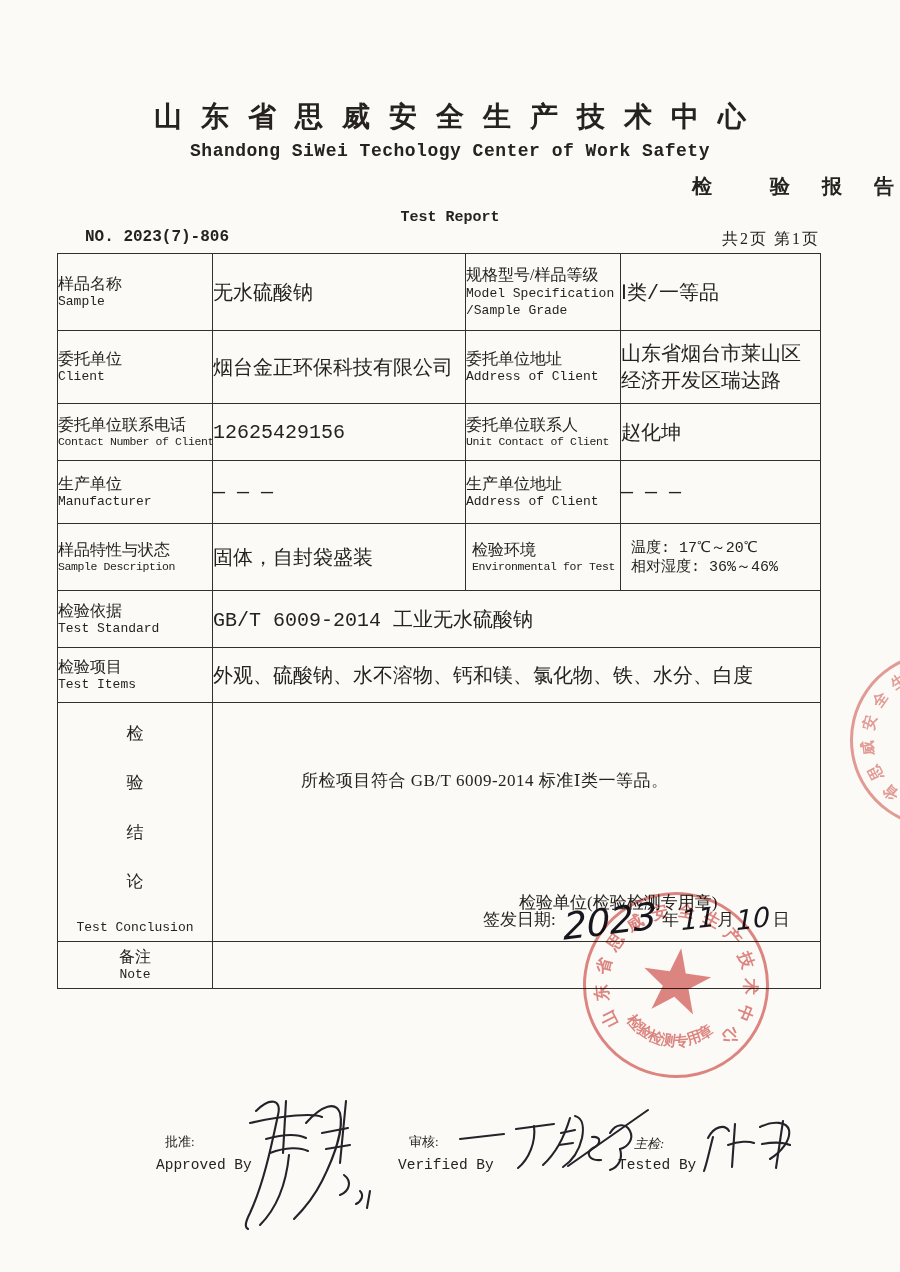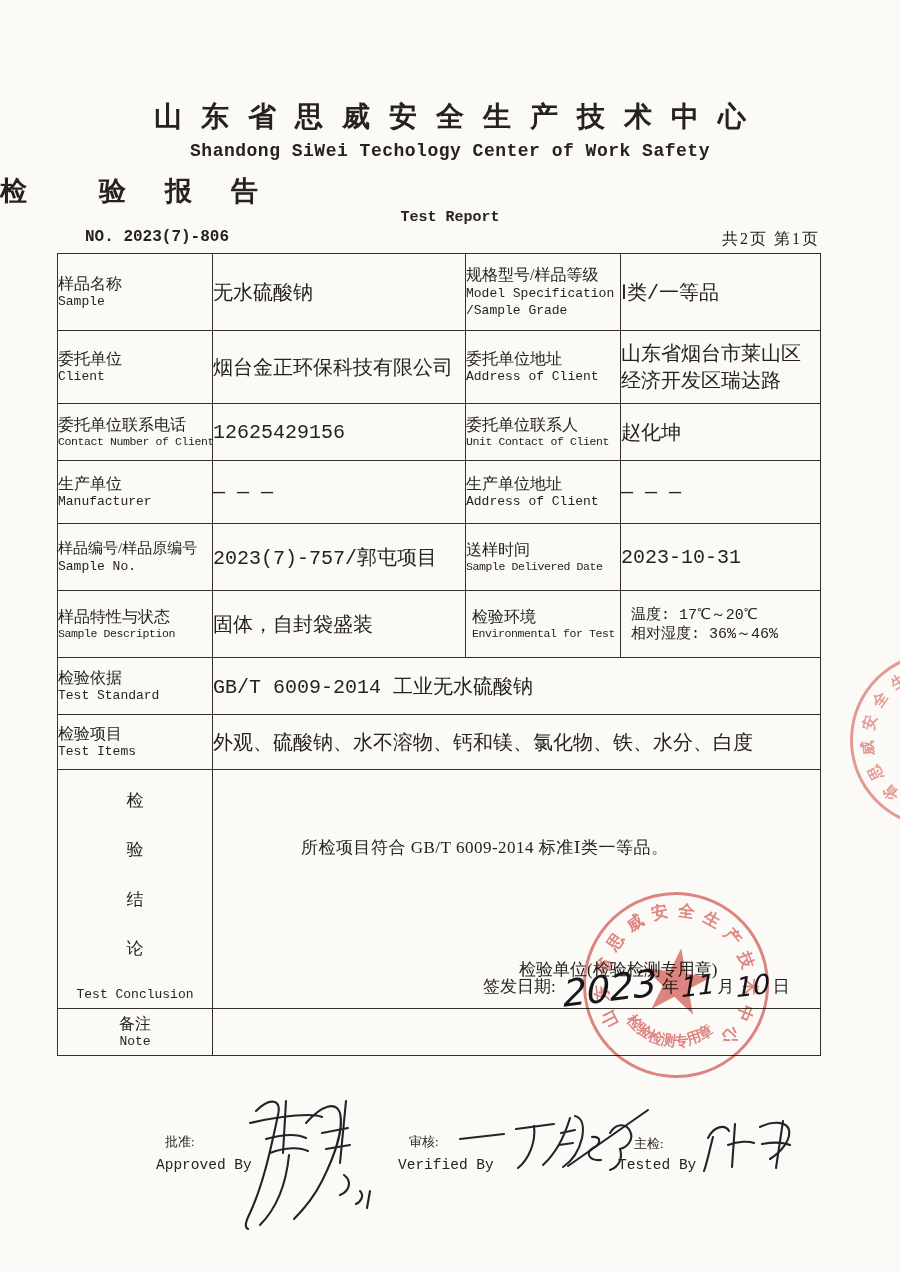--- a/index.html
+++ b/index.html
@@ -9,22 +9,22 @@
     background:#fbfaf6;overflow:hidden;
     font-family:"Liberation Serif","DejaVu Serif",serif;
     color:#26231f;
   }
   
   .title-cn{position:absolute;top:98px;left:0;width:100%;text-align:center;
     font-size:28px;font-weight:bold;letter-spacing:19px;padding-left:19px;box-sizing:border-box;}
   .title-en{position:absolute;top:141px;left:0;width:100%;text-align:center;
     font-family:"Liberation Mono","DejaVu Sans Mono",monospace;
     font-size:18px;font-weight:bold;letter-spacing:.5px;}
-  .report-cn{position:absolute;top:173px;left:0;width:100%;text-align:left;
-    font-size:27px;font-weight:bold;letter-spacing:6px;}
+  .report-cn{position:absolute;top:173px;left:0;width:100%;text-align:right;
+    font-size:20px;font-weight:bold;letter-spacing:6px;}
   .report-en{position:absolute;top:209px;left:0;width:100%;text-align:center;
     font-family:"Liberation Mono","DejaVu Sans Mono",monospace;font-size:15px;font-weight:bold;}
   .no-line{position:absolute;top:228px;left:85px;
     font-family:"Liberation Mono","DejaVu Sans Mono",monospace;font-size:16px;font-weight:bold;}
   .page-ind{position:absolute;top:229px;right:80px;font-size:16px;letter-spacing:2px;}
   
   table.rep{position:absolute;left:57px;top:253px;width:763px;border-collapse:collapse;table-layout:fixed;}
   table.rep td{border:1.7px solid #33302b;padding:0;vertical-align:middle;overflow:hidden;}
   .c1{width:155px;}.c2{width:253px;}.c3{width:155px;}.c4{width:200px;}
   .h77{height:77px}.h65{height:73px}.h57{height:57px}.h63{height:63px}
@@ -135,32 +135,20 @@
       </td>
       <td class="val">— — —</td>
       <td class="lbl">
         <div class="cn">生产单位地址</div>
         <div class="en">Address of Client</div>
       </td>
       <td class="val">— — —</td>
     </tr>
 
 
-    <tr class="h67">
-      <td class="lbl">
-        <div class="cn" style="font-size:15px;">样品编号/样品原编号</div>
-        <div class="en">Sample  No.</div>
-      </td>
-      <td class="val">2023(7)-757/郭屯项目</td>
-      <td class="lbl">
-        <div class="cn">送样时间</div>
-        <div class="en en-sm">Sample Delivered Date</div>
-      </td>
-      <td class="val">2023-10-31</td>
-    </tr>
 
     <tr class="h67">
       <td class="lbl">
         <div class="cn">样品特性与状态</div>
         <div class="en en-sm">Sample Description</div>
       </td>
       <td class="val">固体，自封袋盛装</td>
       <td class="lbl" style="padding-left:6px;">
         <div class="cn">检验环境</div>
         <div class="en en-sm">Environmental for Test</div>
@@ -219,21 +207,21 @@
       </td>
       <td colspan="3"></td>
     </tr>
   </tbody>
     </table>
 
   <span class="f-abs f-cn" style="left:165px;top:1133px;">批准:</span>
   <span class="f-abs f-en" style="left:156px;top:1157px;">Approved By</span>
   <span class="f-abs f-cn" style="left:409px;top:1133px;">审核:</span>
   <span class="f-abs f-en" style="left:398px;top:1157px;">Verified By</span>
-  <span class="f-abs f-cn" style="left:634px;top:1135px;">主检:</span>
+  <span class="f-abs f-cn" style="left:634px;top:1135px;font-style:italic;">主检:</span>
   <span class="f-abs f-en" style="left:618px;top:1157px;">Tested By</span>
 
   <svg class="sig" style="left:226px;top:1091px;" width="160" height="150" viewBox="0 0 160 150">
     <path d="M30,20 C44,6 56,8 52,24 C46,52 38,92 24,122 C20,130 18,136 22,138"></path>
     <path d="M24,32 C58,24 88,22 96,26"></path>
     <path d="M40,48 C58,43 72,43 80,47"></path>
     <path d="M60,10 L57,62"></path>
     <path d="M44,62 C60,56 74,56 82,60"></path>
     <path d="M63,64 C60,94 50,118 34,134"></path>
     <path d="M80,32 C96,14 110,10 114,22 C118,38 108,66 96,90 C88,106 78,118 68,128"></path>

